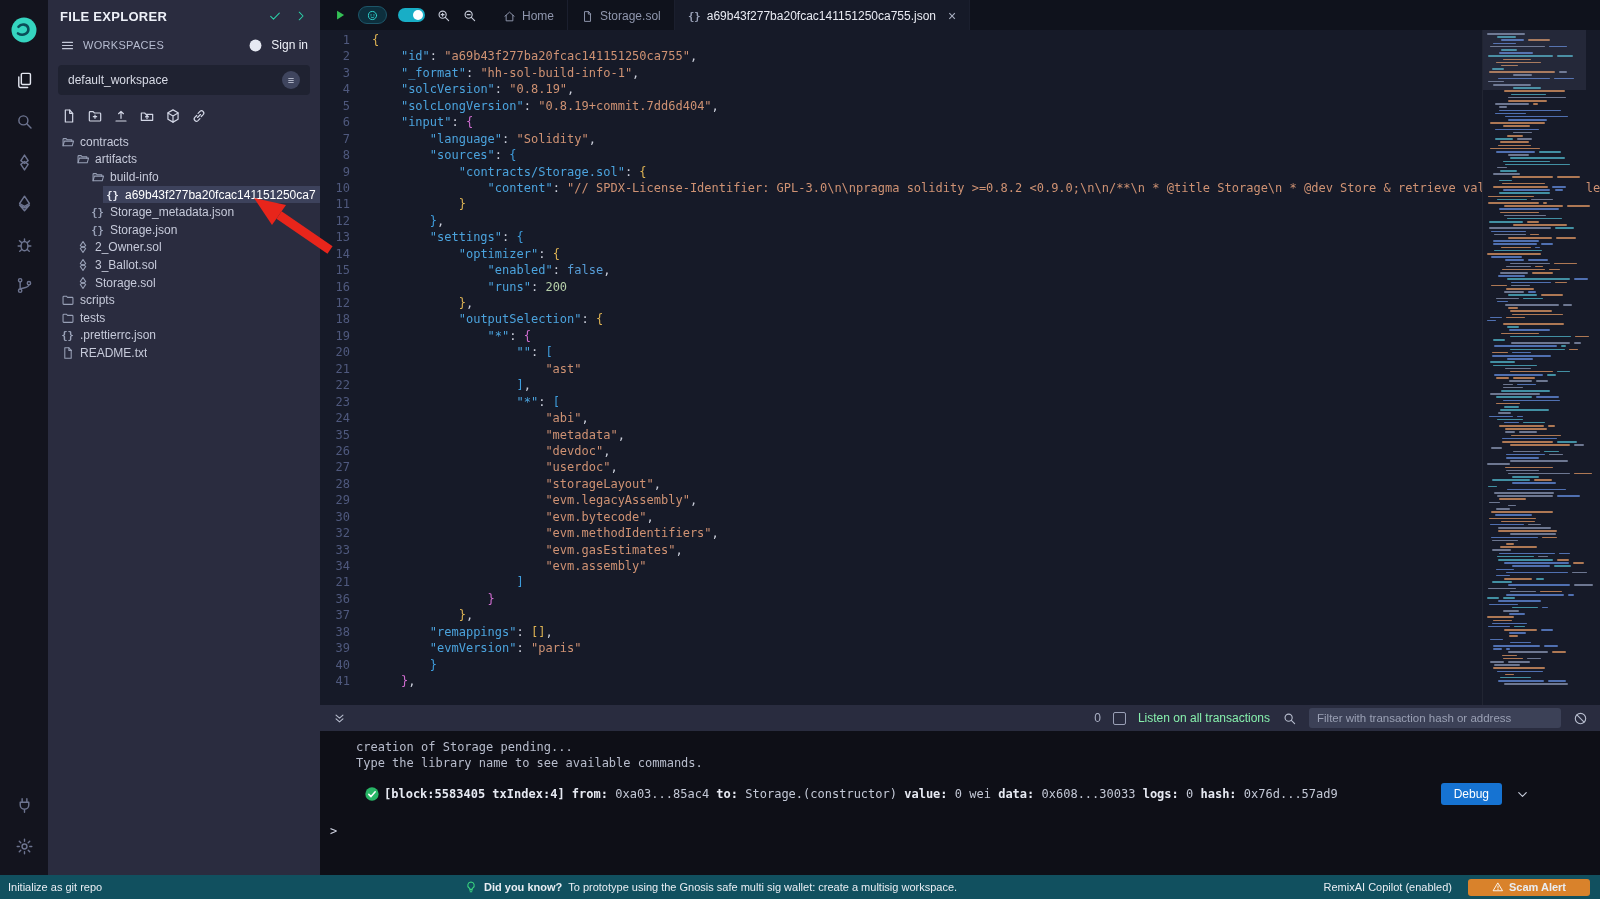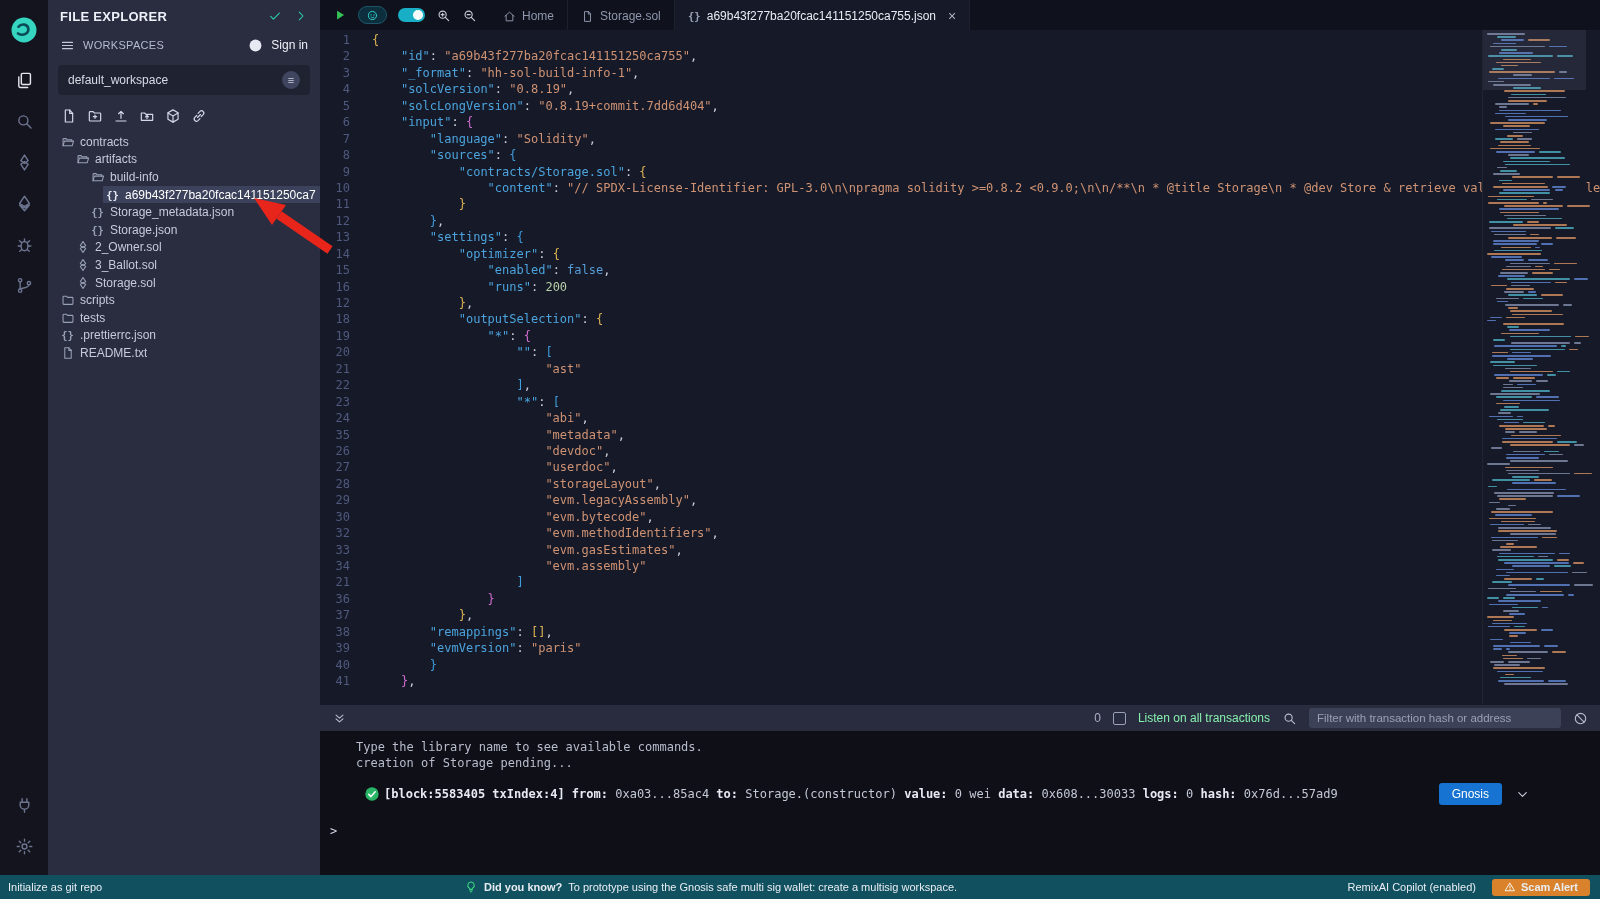--- a/index.html
+++ b/index.html
@@ -100,21 +100,21 @@
   .debug-btn{background:#1673d2;color:#fff;border:none;border-radius:3px;font-size:12px;padding:4px 13px;cursor:pointer;font-family:"Liberation Sans",sans-serif}
   .tx-caret{width:15px;height:15px;color:#c6cbd9;cursor:pointer}
   .prompt{margin:22px 0 0 10px;color:#d0d4e2}
 
   
   .statusbar{height:24px;background:#11505f;display:flex;align-items:center;color:#e9edf3;font-size:11px}
   .sb-left{padding-left:8px;width:330px;flex:none;cursor:pointer}
   .sb-tip{display:flex;align-items:center;gap:6px;margin-left:134px}
   .bulb{width:14px;height:14px;color:#3bd67f}
   .sb-right{margin-left:auto;display:flex;align-items:center;gap:16px;padding-right:10px}
-  .scam{background:#d9822b;border-radius:3px;height:17px;display:flex;align-items:center;gap:5px;padding:0 12px;font-weight:bold;cursor:pointer}
+  .scam{background:#d9822b;border-radius:3px;height:17px;display:flex;align-items:center;gap:5px;padding:0 24px;font-weight:bold;cursor:pointer}
   .warn{width:12px;height:12px;color:#fff}
   .bottom-strip{height:17px;background:#ffffff}
 </style>
 </head>
 <body>
 
 <div class="app">
   <div class="main">
 
     <aside class="activity">
@@ -1303,33 +1303,33 @@
           <input class="term-filter" placeholder="Filter with transaction hash or address" style="">
           <span class="th-ico" data-icon="ban-icon">
               <svg viewBox="0 0 24 24" fill="none" stroke="currentColor" stroke-width="1.8" stroke-linecap="round" stroke-linejoin="round">
                 <circle cx="12" cy="12" r="8.3"></circle>
                 <path d="M6.3 6.3l11.4 11.4"></path>
               </svg>
             </span>
         </div>
         <div class="term-body">
           <div class="term-lines">
+            <div class="term-line">creation of Storage pending...</div>
             <div class="term-line">Type the library name to see available commands.</div>
-            <div class="term-line">creation of Storage pending...</div>
           </div>
           <div class="tx-row">
             <span class="tx-check" data-icon="check-circle-icon">
                 <svg viewBox="0 0 24 24">
                   <circle cx="12" cy="12" r="10" fill="#28b566"></circle>
                   <path d="M7.2 12.6l3.3 3.3 6.3-7.2" fill="none" stroke="#fff" stroke-width="2.3" stroke-linecap="round" stroke-linejoin="round"></path>
                 </svg>
               </span>
             <span class="tx-text"><span class="txb">[block:5583405 txIndex:4]</span><span class="txn"> </span><span class="txb">from:</span><span class="txn"> 0xa03...85ac4 </span><span class="txb">to:</span><span class="txn"> Storage.(constructor) </span><span class="txb">value:</span><span class="txn"> 0 wei </span><span class="txb">data:</span><span class="txn"> 0x608...30033 </span><span class="txb">logs:</span><span class="txn"> 0 </span><span class="txb">hash:</span><span class="txn"> 0x76d...57ad9</span></span>
             <span class="tx-actions">
-              <button class="debug-btn">Gnosis</button>
+              <button class="debug-btn">Debug</button>
               <span class="tx-caret" data-icon="caret-down-icon">
                   <svg viewBox="0 0 24 24" fill="none" stroke="currentColor" stroke-width="1.8" stroke-linecap="round" stroke-linejoin="round">
                     <path d="M6 9l6 6 6-6"></path>
                   </svg>
                 </span>
             </span>
           </div>
           <div class="prompt">&gt;</div>
         </div>
       </div>

